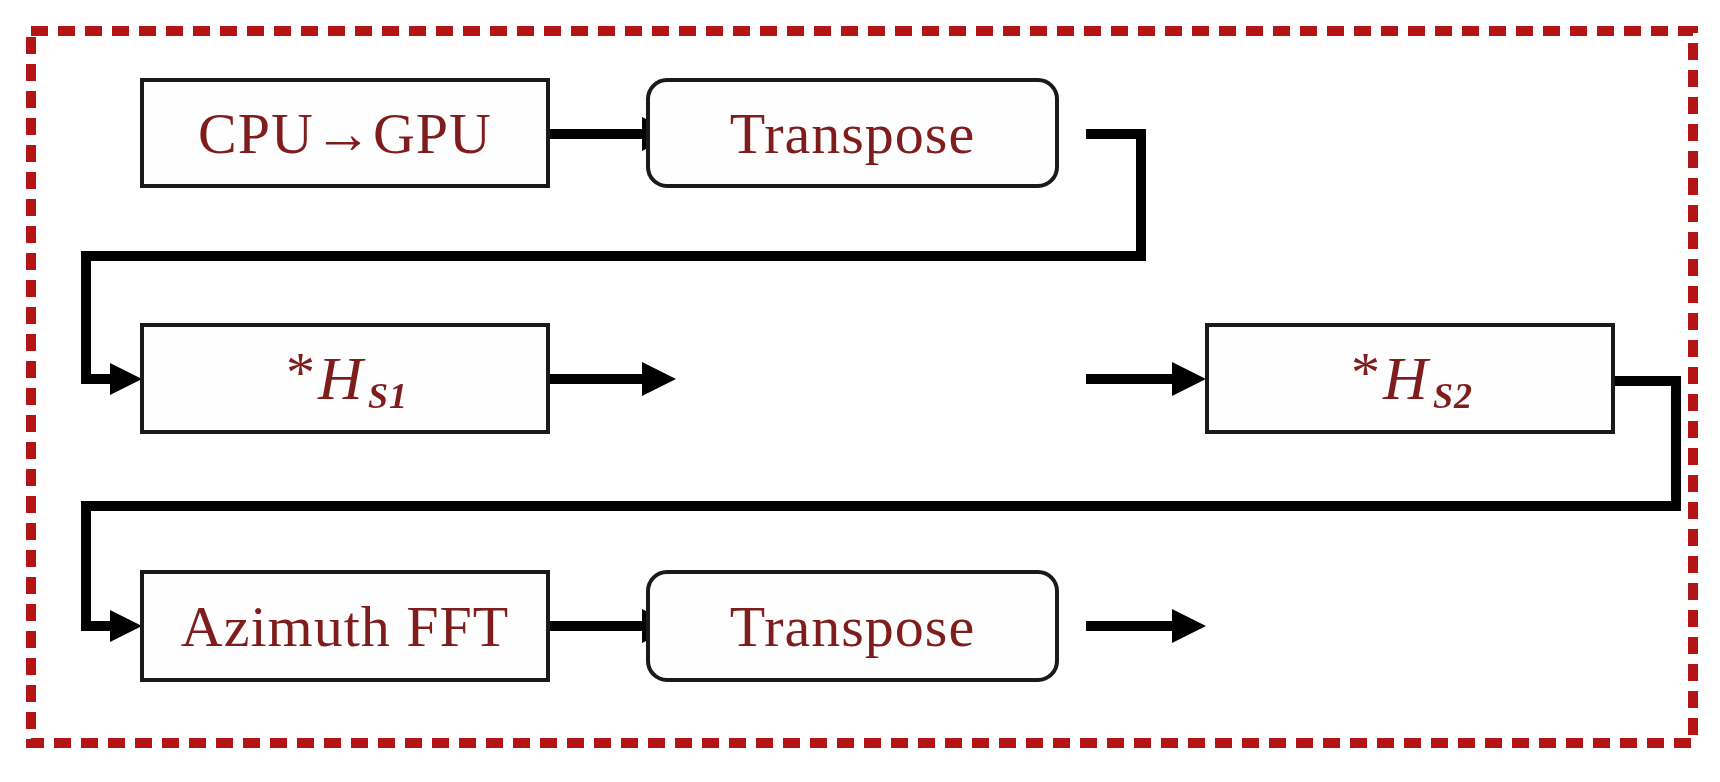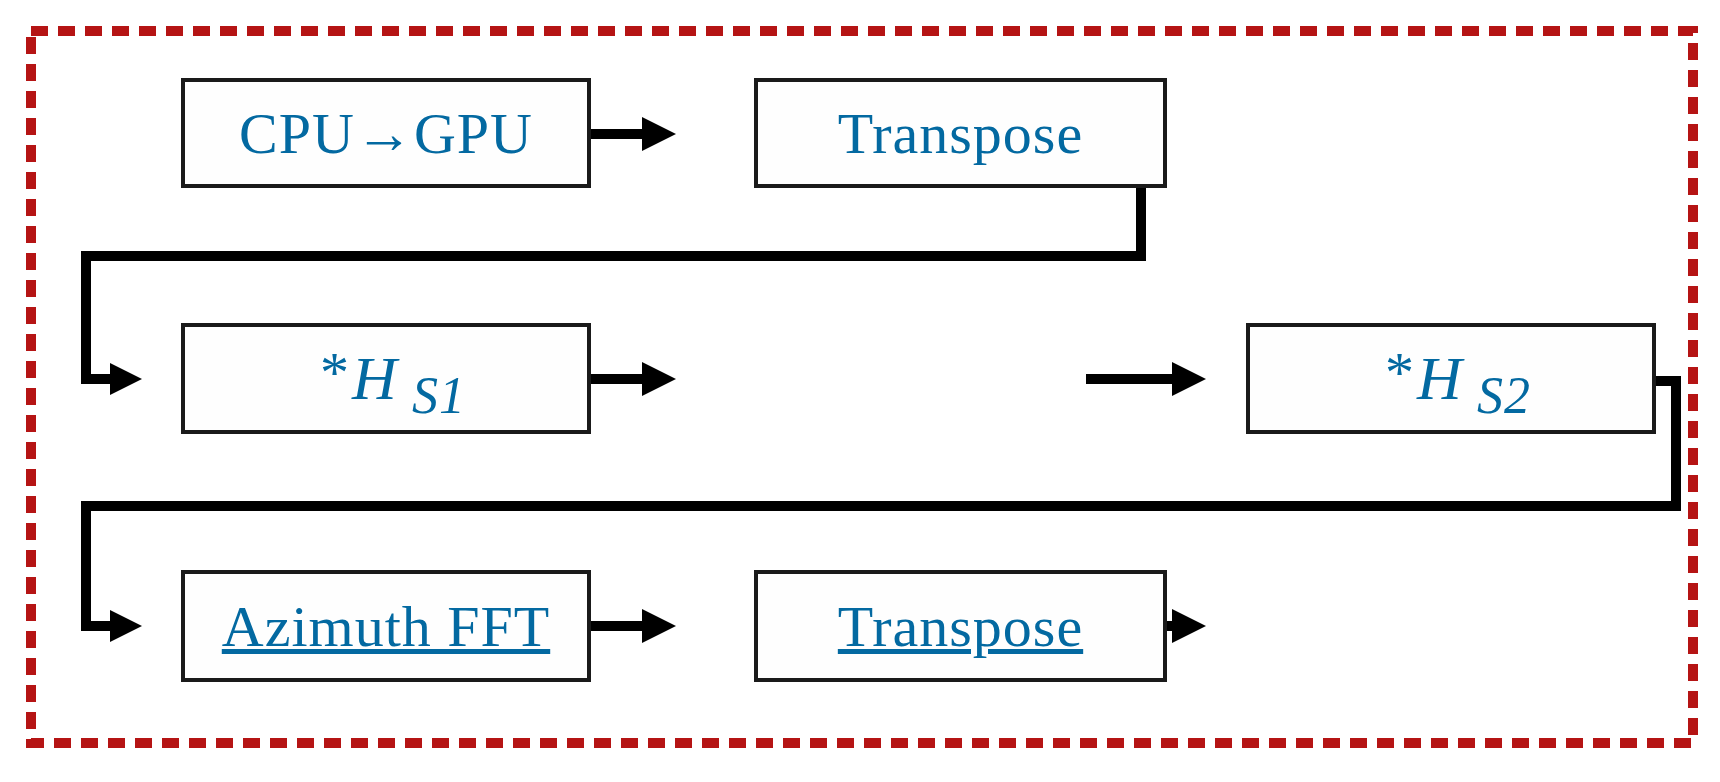--- a/index.html
+++ b/index.html
@@ -16,38 +16,37 @@
     font-family:"Liberation Serif","DejaVu Serif",serif;
     overflow:hidden;
   }
   #wires{position:absolute;left:0;top:0;width:1720px;height:782px;}
   .node{
     position:absolute;
     box-sizing:border-box;
     background:#fefefe;
     border:4px solid var(--box-border);
     display:flex;align-items:center;justify-content:center;
-    font-size:58px;color:#0369a1;
+    font-size:58px;color:#7f1d1d;
     letter-spacing:1px;
     white-space:nowrap;
-    margin-left:41px;
   }
   
   .c1{left:140px;width:410px;}
-  .c2{left:713px;width:413px;}
+  .c2{left:646px;width:413px;border-radius:21px;}
   .c3{left:1205px;width:410px;}
   .r1{top:78px;height:110px;}
   .r2{top:323px;height:111px;}
-  .r3{top:570px;height:112px;text-decoration:underline;}
+  .r3{top:570px;height:112px;}
   .math .sym{font-style:italic;font-size:62px;}
   .math .prefix{transform:translateY(-6px);display:inline-block;margin-right:2px;}
   .math .subscript{
     font-style:italic;
-    font-size:52px;
-    position:relative;top:17px;left:14px;
+    font-size:36px;
+    position:relative;top:17px;left:4px;font-weight:bold;
   }
 </style>
 </head>
 <body>
 
 <div id="stage">
 
   <svg id="wires" viewBox="0 0 1720 782">
 
     <rect x="31" y="31" width="1662" height="712" fill="none" stroke="#b51414" stroke-width="10" stroke-dasharray="17 10"></rect>

